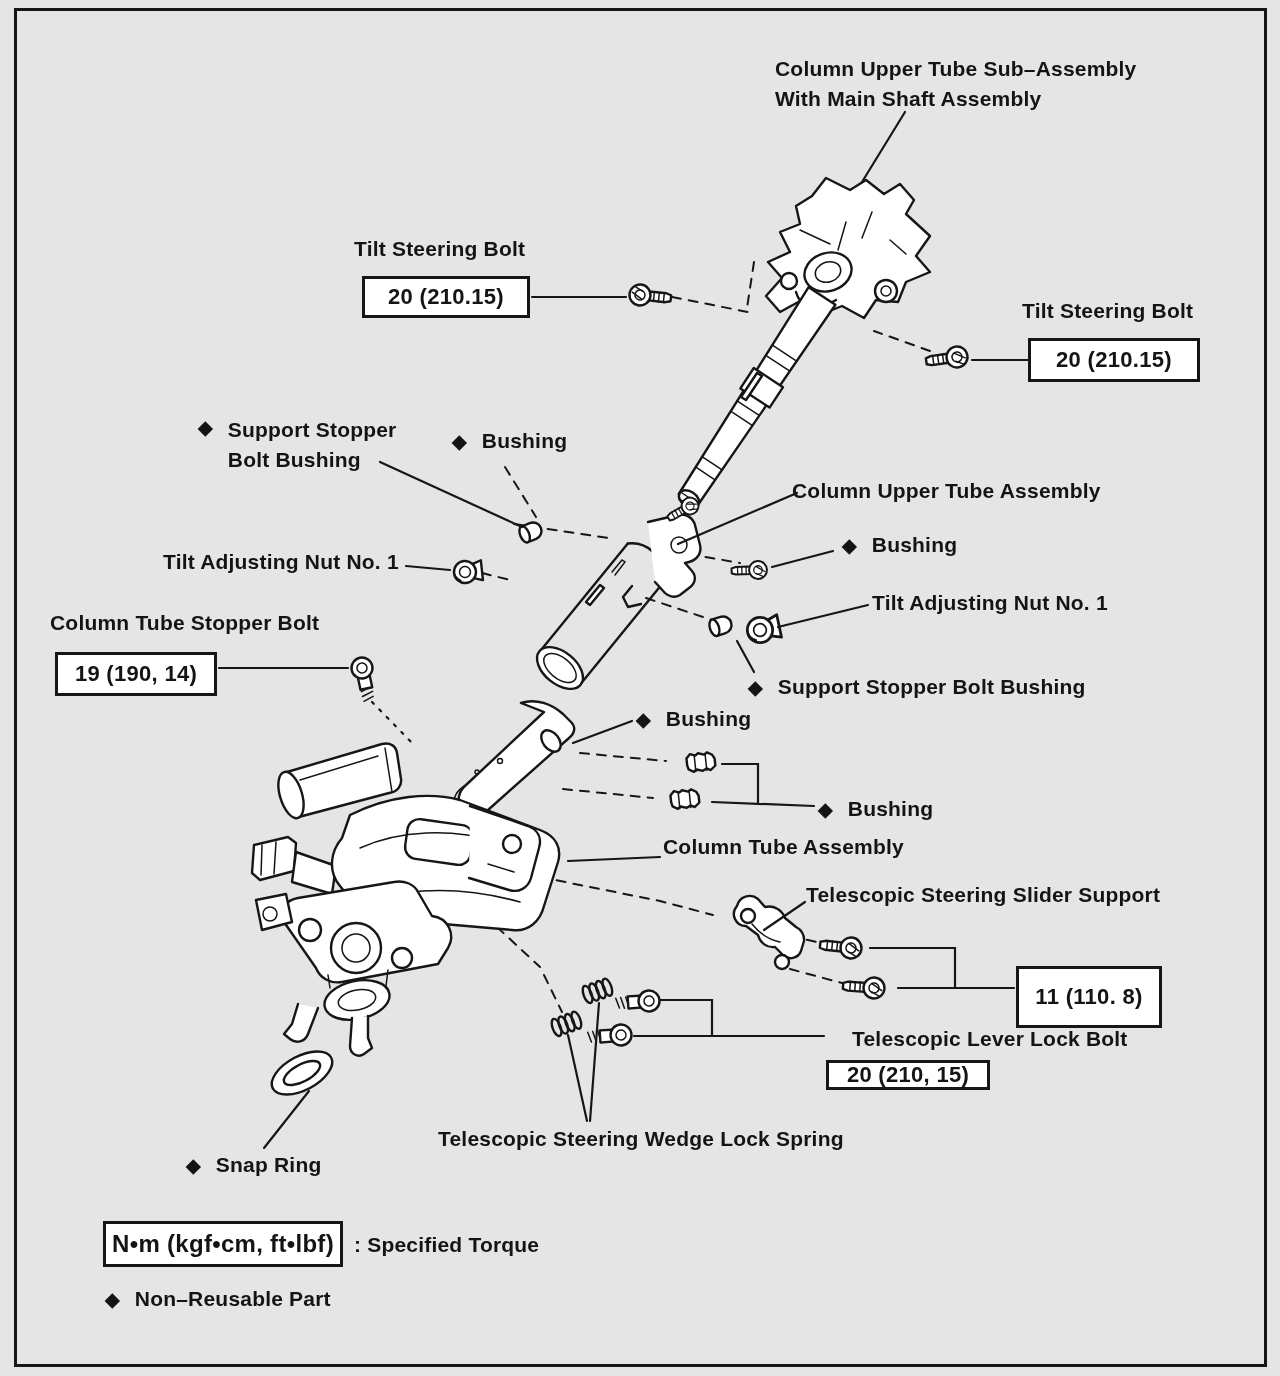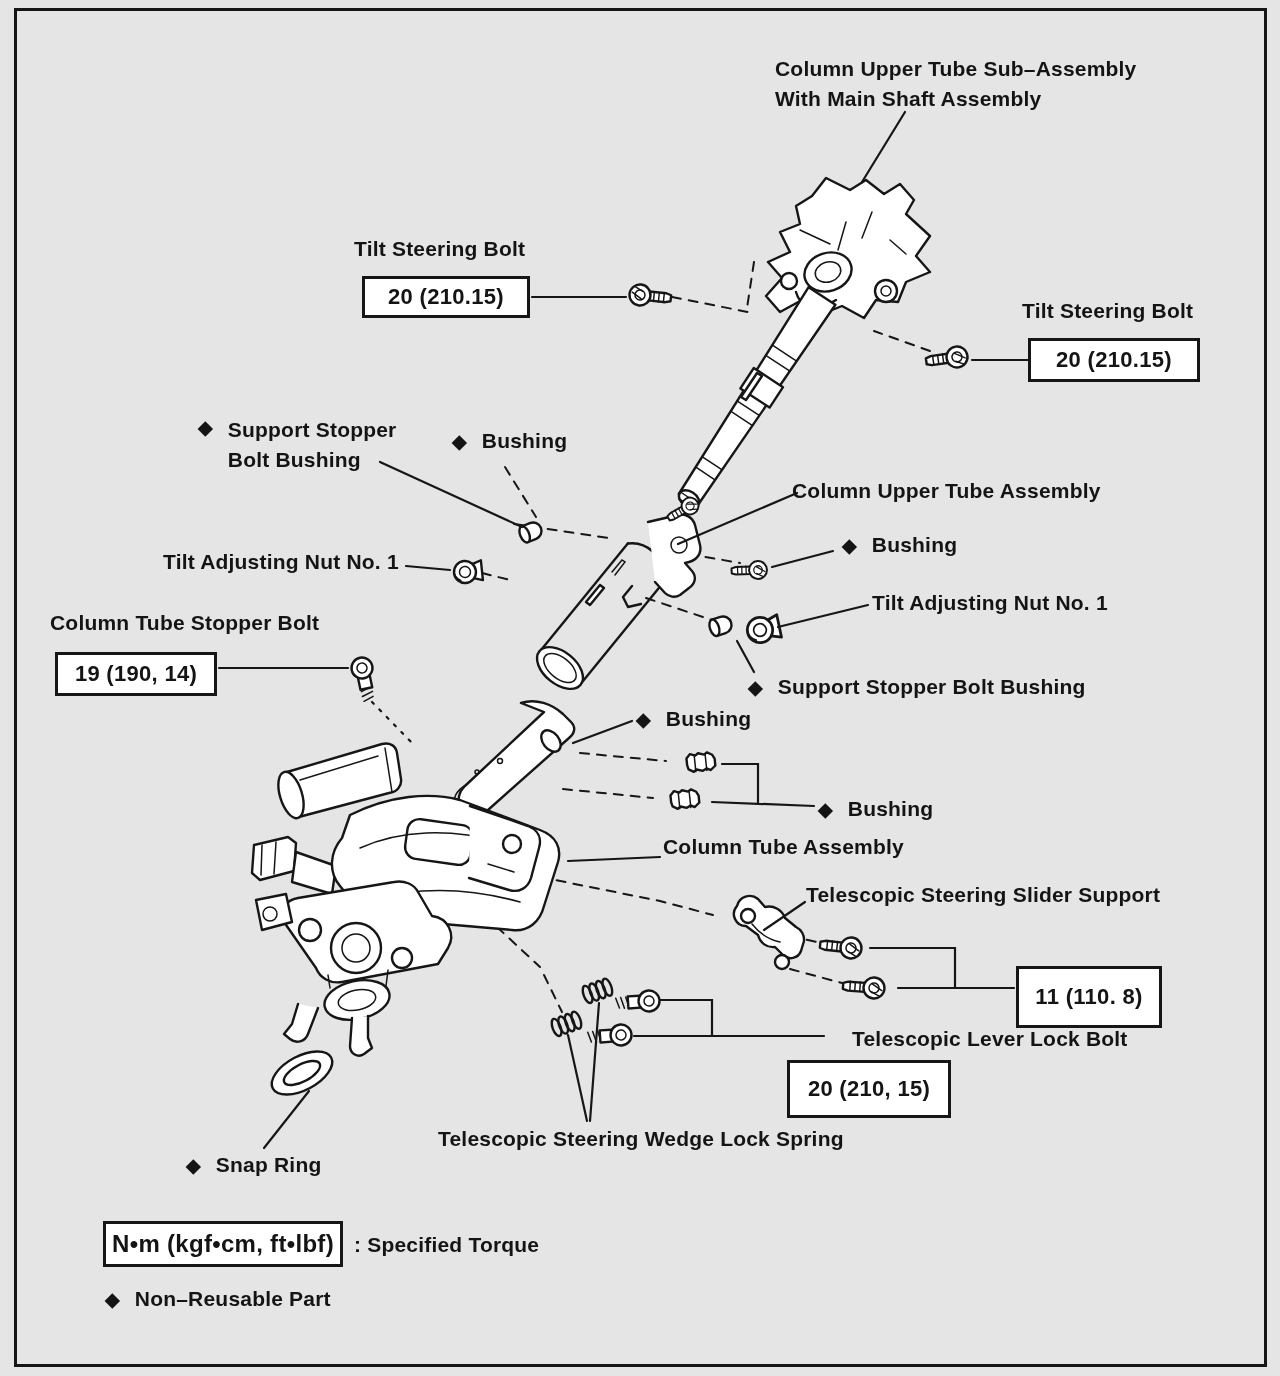--- a/index.html
+++ b/index.html
@@ -257,21 +257,21 @@
     <span class="dia">◆</span>
     <span>Bushing</span>
   </div>
 
   <div class="label" style="left:663px;top:835px;">Column Tube Assembly</div>
 
   <div class="label" style="left:806px;top:883px;">Telescopic Steering Slider Support</div>
   <div class="torque-box" style="left:1016px;top:966px;width:146px;height:62px;">11 (110. 8)</div>
 
   <div class="label" style="left:828px;top:1027px;margin-left:24px;">Telescopic Lever Lock Bolt</div>
-  <div class="torque-box" style="left:787px;top:1060px;width:164px;height:58px;">20 (210, 15)</div>
+  <div class="torque-box" style="left:826px;top:1060px;width:164px;height:30px;">20 (210, 15)</div>
 
   <div class="label" style="left:438px;top:1127px;">Telescopic Steering Wedge Lock Spring</div>
 
   <div class="label dia-row" style="left:186px;top:1153px;">
     <span class="dia">◆</span>
     <span>Snap Ring</span>
   </div>
 
   <div class="torque-box" style="left:103px;top:1221px;width:240px;height:46px;font-size:24px;">N•m (kgf•cm, ft•lbf)</div>
   <div class="label" style="left:354px;top:1233px;">: Specified Torque</div>

